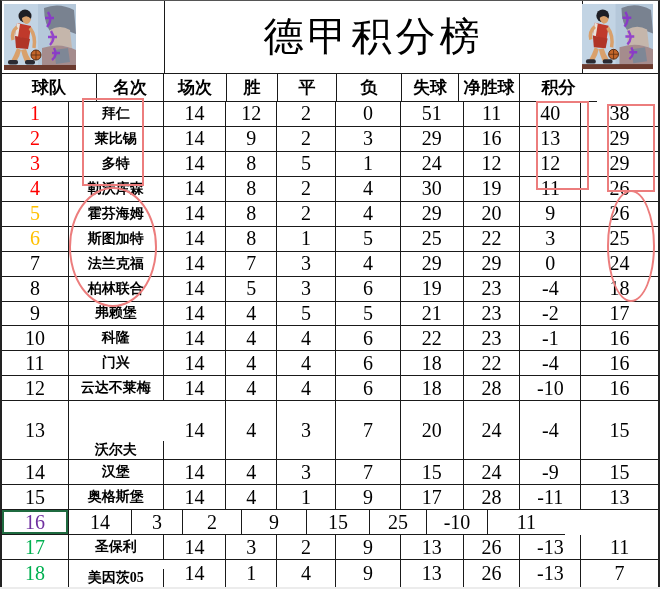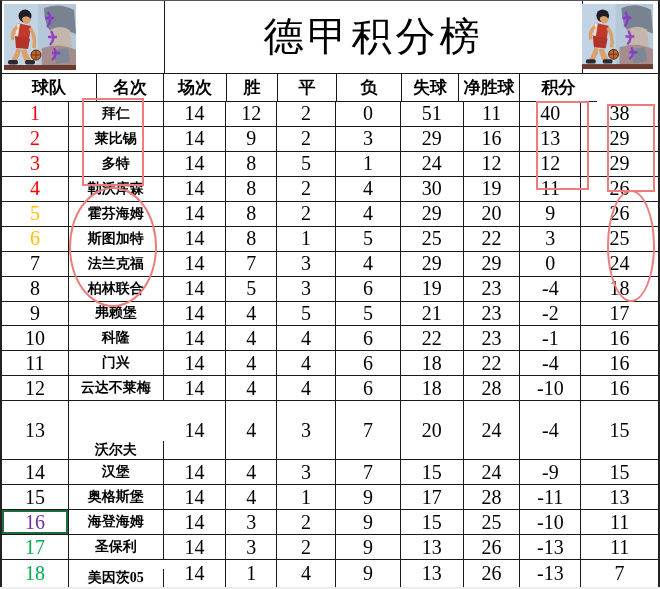--- a/index.html
+++ b/index.html
@@ -314,21 +314,20 @@
           <div class="cell" style="width: 51px;">4</div>
           <div class="cell" style="width: 59px;">1</div>
           <div class="cell" style="width: 65px;">9</div>
           <div class="cell" style="width: 63px;">17</div>
           <div class="cell" style="width: 57px;">28</div>
           <div class="cell" style="width: 61px;">-11</div>
           <div class="cell" style="width: 77px;">13</div>
         </div>
         <div class="trow">
           <div class="cell rank selected" style="width: 67px; color: rgb(112, 48, 160);">16</div>
-          <div class="cell team" style="width: 95px;">海登海姆</div>
           <div class="cell" style="width: 63px;">14</div>
           <div class="cell" style="width: 51px;">3</div>
           <div class="cell" style="width: 59px;">2</div>
           <div class="cell" style="width: 65px;">9</div>
           <div class="cell" style="width: 63px;">15</div>
           <div class="cell" style="width: 57px;">25</div>
           <div class="cell" style="width: 61px;">-10</div>
           <div class="cell" style="width: 77px;">11</div>
         </div>
         <div class="trow">

